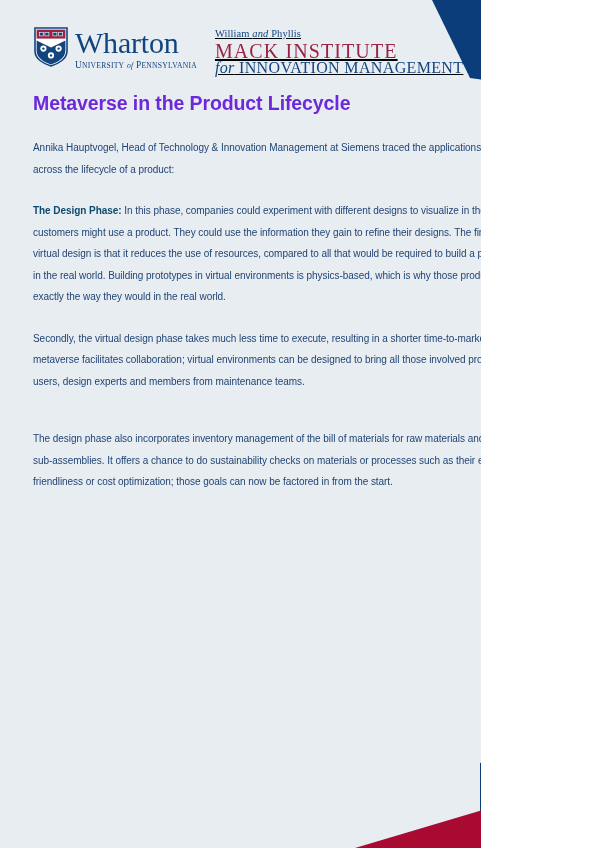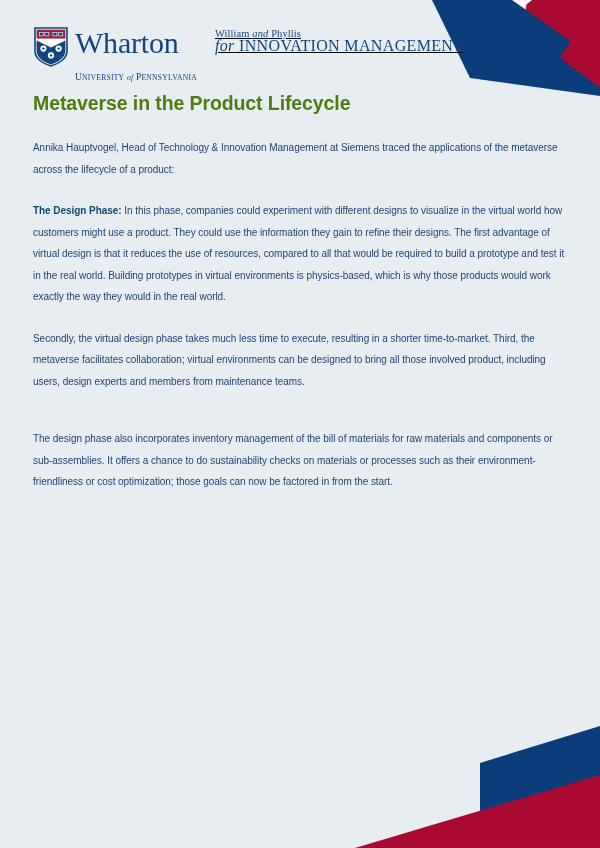--- a/index.html
+++ b/index.html
@@ -6,21 +6,21 @@
   html, body {
     margin: 0;
     padding: 0;
   }
   body {
     background: #ffffff;
     font-family: "Liberation Sans", sans-serif;
   }
   .page {
     position: relative;
-    width: 600px;
+    width: 481px;
     height: 848px;
     background: #e8edf2;
     overflow: hidden;
     box-sizing: border-box;
   }
 
   
   .deco-layer {
     position: absolute;
     top: 0;
@@ -62,21 +62,21 @@
     line-height: 30px;
     color: #12447e;
     letter-spacing: -0.2px;
   }
   .wharton-sub {
     font-family: "Liberation Serif", serif;
     font-size: 9.4px;
     line-height: 11px;
     color: #12447e;
     letter-spacing: 0.25px;
-    margin-top: 14px;
+    margin-top: 2px;
     white-space: nowrap;
   }
   .wharton-sub .lower {
     font-size: 7.6px;
   }
 
   .mack-lockup {
     display: flex;
     flex-direction: column;
     line-height: 1;
@@ -120,21 +120,21 @@
     position: absolute;
     left: 33px;
     top: 92px;
     width: 540px;
     z-index: 4;
   }
   .page-title {
     font-family: "Liberation Sans", sans-serif;
     font-size: 19.5px;
     font-weight: bold;
-    color: #4d7c0f;
+    color: #6d28d9;
     margin: 0 0 22px 0;
     letter-spacing: -0.1px;
   }
   .para {
     font-family: "Liberation Sans", sans-serif;
     font-size: 10px;
     line-height: 21.5px;
     color: #1f4373;
     margin: 0 0 20px 0;
     letter-spacing: -0.05px;
@@ -198,20 +198,21 @@
         </svg>
       </div>
       <div class="wharton-words">
         <div class="wharton-name">Wharton</div>
         <div class="wharton-sub"><span>U</span><span class="lower">NIVERSITY</span> <span class="lower" style="font-style:italic;">of</span> <span>P</span><span class="lower">ENNSYLVANIA</span></div>
       </div>
     </div>
 
     <div class="mack-lockup">
       <div class="mack-top"><span>William </span><span class="ital">and</span><span> Phyllis</span></div>
+      <div class="mack-main">MACK INSTITUTE</div>
       <div class="mack-bottom"><span class="ital">for</span><span> INNOVATION MANAGEMENT</span></div>
     </div>
   </div>
 
   <div class="content">
     <h1 class="page-title">Metaverse in the Product Lifecycle</h1>
 
     <p class="para"><span class="lead"></span><span>Annika Hauptvogel, Head of Technology &amp; Innovation Management at Siemens traced the applications of the metaverse across the lifecycle of a product:</span></p>
 
     <p class="para"><span class="lead">The Design Phase:</span><span> In this phase, companies could experiment with different designs to visualize in the virtual world how customers might use a product. They could use the information they gain to refine their designs. The first advantage of virtual design is that it reduces the use of resources, compared to all that would be required to build a prototype and test it in the real world. Building prototypes in virtual environments is physics-based, which is why those products would work exactly the way they would in the real world.</span></p>

